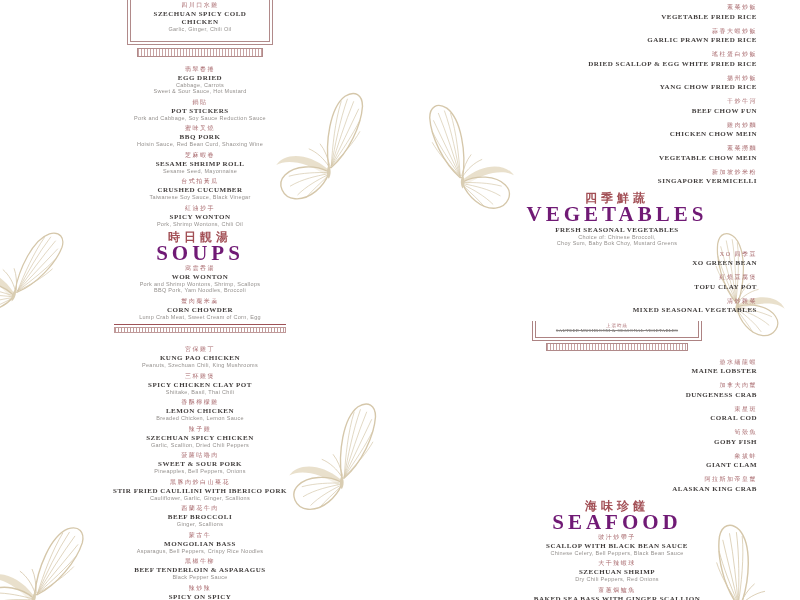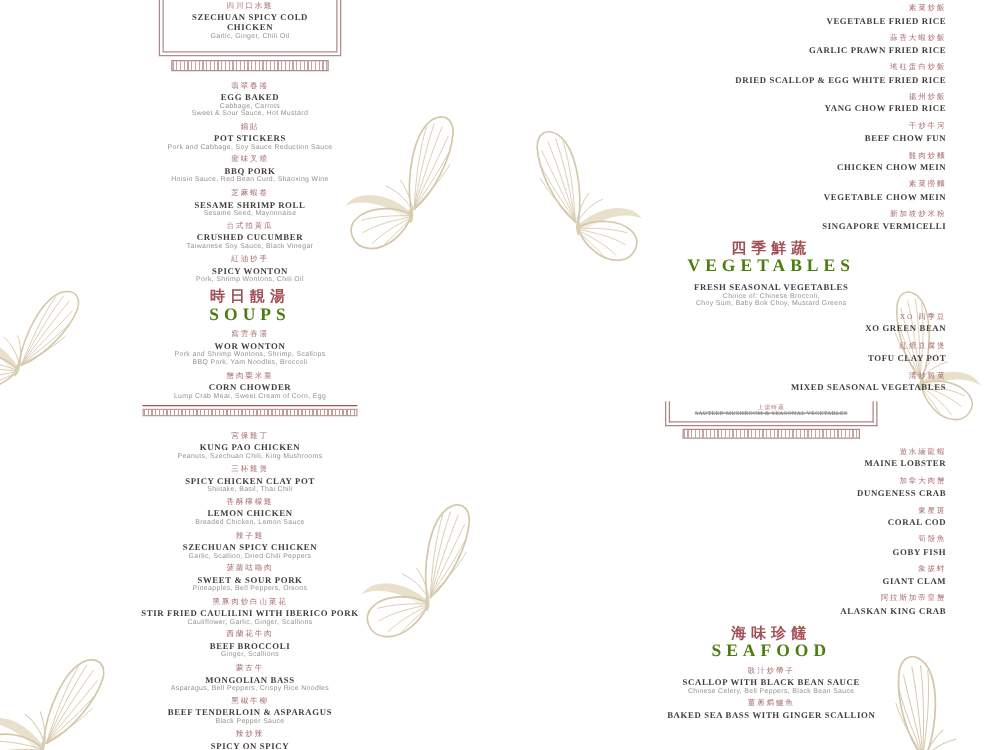--- a/index.html
+++ b/index.html
@@ -14,21 +14,21 @@
   .name{font-size:7px;line-height:8px;color:#423e3d;font-weight:bold;letter-spacing:.5px;}
   .desc{font-family:"Liberation Sans","DejaVu Sans",sans-serif;
         font-size:5.5px;line-height:6px;color:#94908d;letter-spacing:.3px;}
   .item{margin-bottom:4px;}
   .item.r .zh{margin-bottom:1.5px;}
   .item.r{margin-bottom:7px;text-align:right;}
   .item.tight{margin-bottom:4.5px;}
 
   .sec{margin:4px 0 4px 0;font-weight:bold;}
   .sec-zh{font-size:12px;line-height:13px;color:#a24f55;letter-spacing:4px;margin-bottom:1px;}
-  .sec-title{font-size:14px;line-height:16px;color:#4d7c0f;letter-spacing:4px;margin-bottom:3px;text-align:center;}
+  .sec-title{font-size:21px;line-height:16px;color:#701a75;letter-spacing:4px;margin-bottom:3px;text-align:center;}
 
   .menu-box{width:140px;margin:-14px auto 3px auto;border:1px solid #b18a8a;padding:2px;}
   .menu-box-inner{border:1px solid #b18a8a;padding:12px 4px 9px 4px;}
   .menu-box .zh{font-size:6px;}
   .shelf{width:124px;height:7px;margin:2px auto 9px auto;border:1px solid #b18a8a;
          background:repeating-linear-gradient(90deg,#c8a3a3 0 1px,#ffffff 1px 3px);}
   .shelf.small{width:140px;height:6px;margin:2px auto 8px auto;}
 
   .divider{width:172px;margin:2px auto 13px auto;border-top:1px solid #9e5156;padding-top:2px;}
   .divider-inner{height:4px;border:1px solid #c09a9a;
@@ -98,21 +98,21 @@
       <div class="menu-box">
         <div class="menu-box-inner">
           <div class="zh">四川口水雞</div>
           <div class="name">SZECHUAN SPICY COLD CHICKEN</div>
           <div class="desc">Garlic, Ginger, Chili Oil</div>
         </div>
       </div>
       <div class="shelf"></div>
       <div class="item tight">
         <div class="zh">翡翠春捲</div>
-        <div class="name">EGG BAKED</div>
+        <div class="name">EGG DRIED</div>
         <div class="desc">Cabbage, Carrots</div>
         <div class="desc">Sweet &amp; Sour Sauce, Hot Mustard</div>
       </div>
       <div class="item tight">
         <div class="zh">鍋貼</div>
         <div class="name">POT STICKERS</div>
         <div class="desc">Pork and Cabbage, Soy Sauce Reduction Sauce</div>
       </div>
       <div class="item tight">
         <div class="zh">蜜味叉燒</div>
@@ -290,17 +290,22 @@
       <div class="sec">
         <div class="sec-zh">海味珍饈</div>
         <div class="sec-title">SEAFOOD</div>
       </div>
       <div class="item tight">
         <div class="zh">豉汁炒帶子</div>
         <div class="name">SCALLOP WITH BLACK BEAN SAUCE</div>
         <div class="desc">Chinese Celery, Bell Peppers, Black Bean Sauce</div>
       </div>
       <div class="item tight">
+        <div class="zh">大千辣蝦球</div>
+        <div class="name">SZECHUAN SHRIMP</div>
+        <div class="desc">Dry Chili Peppers, Red Onions</div>
+      </div>
+      <div class="item tight">
         <div class="zh">薑蔥焗鱸魚</div>
         <div class="name">BAKED SEA BASS WITH GINGER SCALLION</div>
       </div>
     </div>
 </div>
 
 </body></html>

